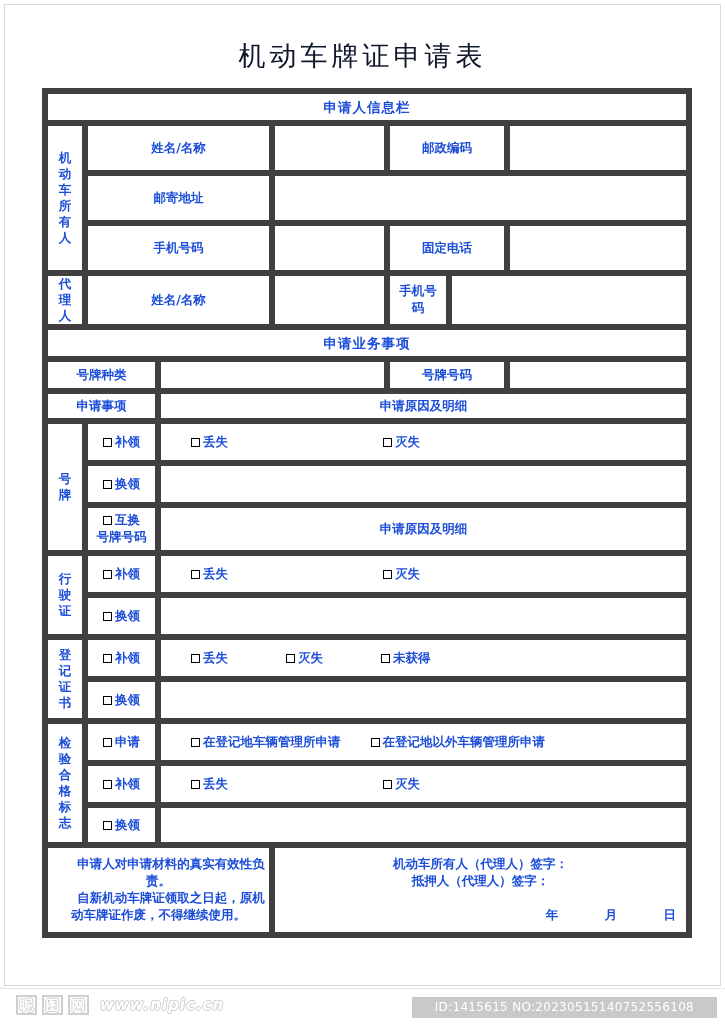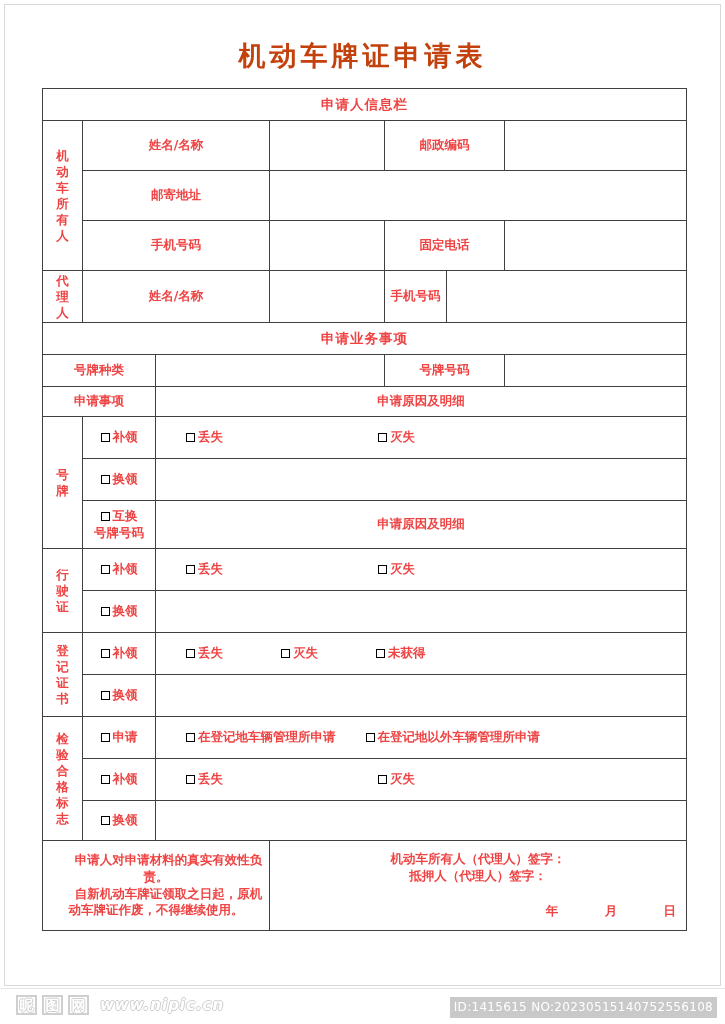--- a/index.html
+++ b/index.html
@@ -27,40 +27,40 @@
     border: 1px solid #d9d9d9;
     pointer-events: none;
   }
 
   #doc-title {
     position: absolute;
     left: 0; top: 38px;
     width: 725px;
     text-align: center;
     font-size: 27px;
-    font-weight: bold;
+    font-weight: normal;
     letter-spacing: 4px;
-    color: #c2410c;
+    color: #0f172a;
   }
 
   
   #form-table {
     position: absolute;
     left: 42px;
     top: 88px;
     width: 644px;
     border-collapse: collapse;
     table-layout: fixed;
     background: #fff;
   }
   #form-table td {
-    border: 1px solid #404040;
-    font-size: 12.5px;
-    font-weight: bold;
-    color: #ef4444;
+    border: 6px solid #404040;
+    font-size: 12.5px;
+    font-weight: bold;
+    color: #1d4ed8;
     padding: 0 4px;
     vertical-align: middle;
     text-align: center;
     line-height: 1.35;
   }
 
   
   .section-head {
     height: 32px;
     font-size: 13.5px !important;
@@ -188,21 +188,21 @@
     letter-spacing: 1px;
     text-shadow:
       -1px 0 #cfcfcf, 1px 0 #cfcfcf, 0 -1px #cfcfcf, 0 1px #cfcfcf;
   }
   #wm-id {
     position: absolute;
     right: 8px; top: 8px;
     background: #c9c9c9;
     color: #ffffff;
     font-size: 12px;
-    padding: 3px 4px 4px;
+    padding: 3px 23px 4px;
     letter-spacing: 0.3px;
     font-family: "DejaVu Sans", sans-serif;
   }
 </style>
 </head>
 <body>
 
 <div id="page">
 
   <div id="page-frame"></div>

